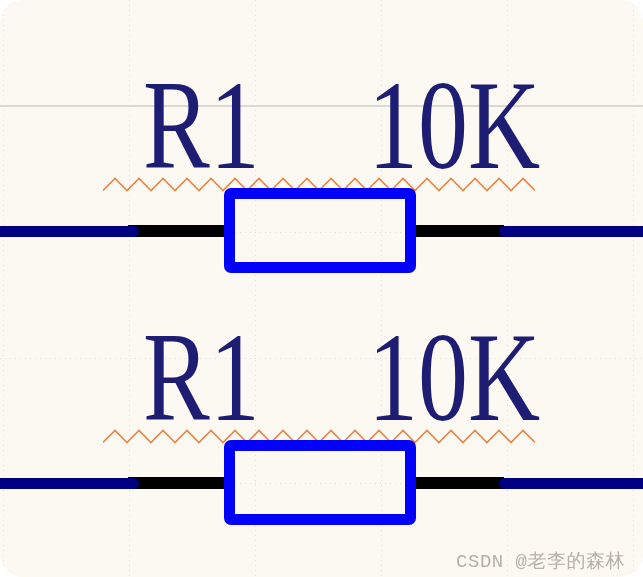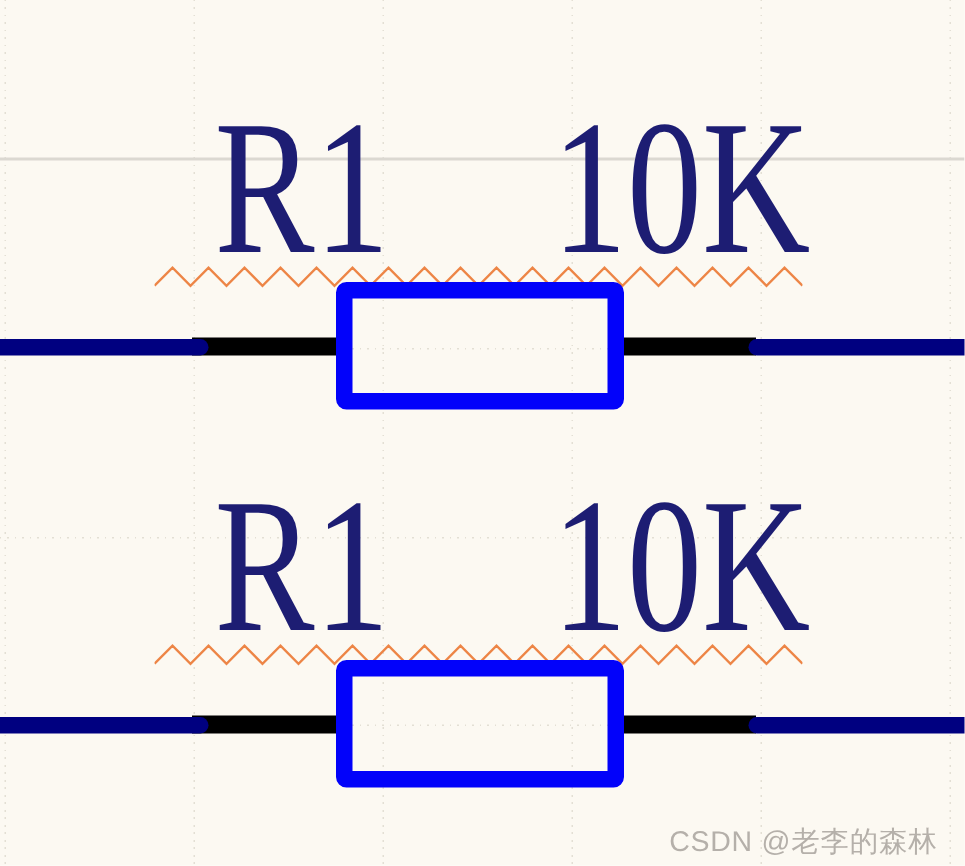--- a/index.html
+++ b/index.html
@@ -3,20 +3,21 @@
 <meta charset="utf-8">
 <style>
   html, body { margin: 0; padding: 0; }
   #canvas {
     position: relative;
     width: 643px;
     height: 577px;
     background: var(--c-background, #FCF9F2);
     overflow: hidden;
     font-family: "Liberation Serif", "DejaVu Serif", serif;
+    border-radius: 23px;
   }
   
   .grid-v {
     position: absolute; top: 0; bottom: 0; width: 1px; z-index: 1;
     background: repeating-linear-gradient(to bottom, var(--c-grid_dot) 0 1px, transparent 1px 5px);
   }
   .grid-h {
     position: absolute; left: 0; right: 0; height: 1px; z-index: 1;
     background: repeating-linear-gradient(to right, var(--c-grid_dot) 0 1px, transparent 1px 5px);
   }
@@ -63,21 +64,21 @@
   .pin-right { left: 412px; width: 92px; }
   .wire {
     position: absolute; top: 226px; height: 11px;
     background: var(--c-wire); z-index: 4;
   }
   .wire-left  { left: -6px;  width: 145px; border-radius: 0 5.5px 5.5px 0; }
   .wire-right { left: 499px; width: 150px; border-radius: 5.5px 0 0 5.5px; }
 
   .watermark {
     position: absolute; right: 18px; top: 548px;
-    font-family: Liberation Sans, sans-serif;
+    font-family: Liberation Mono, monospace;
     font-size: 19px; letter-spacing: 0.5px;
     color: var(--c-watermark);
     z-index: 6;
     white-space: nowrap;
   }
 </style>
 </head>
 <body>
 
 <div id="canvas">

